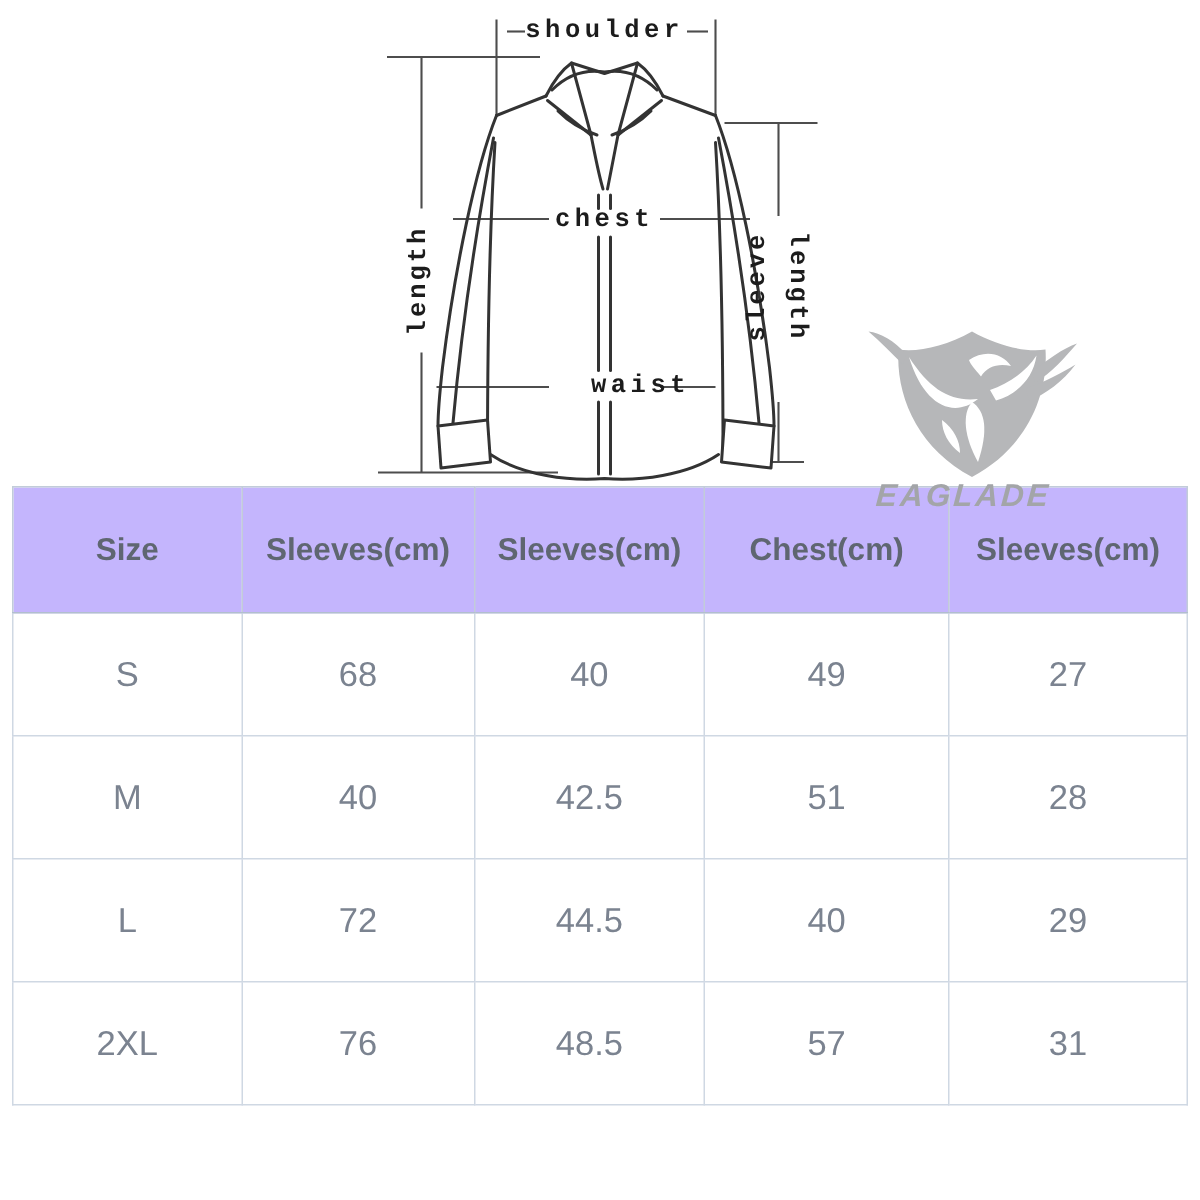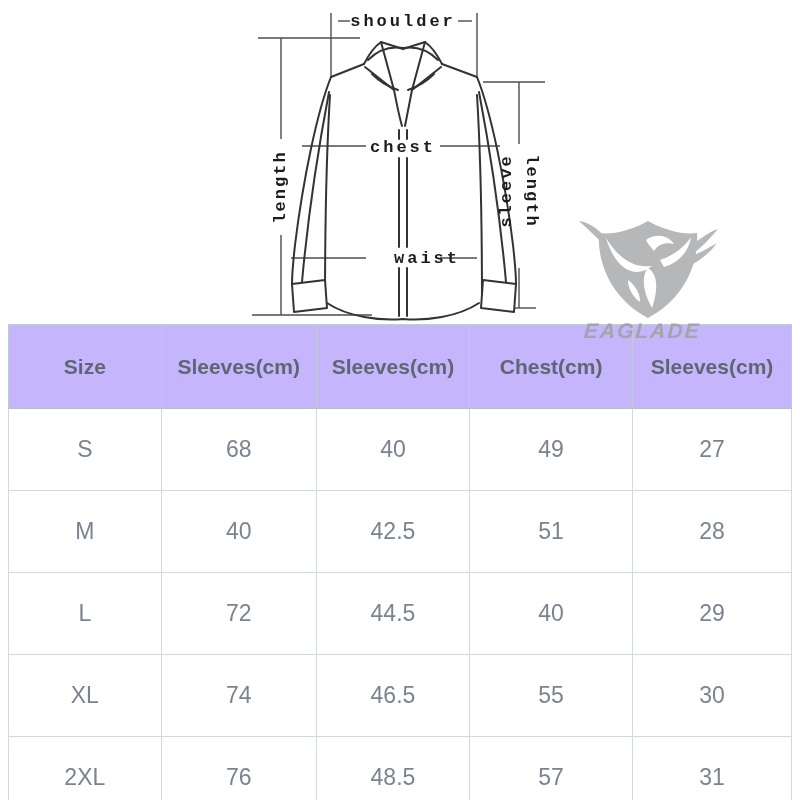--- a/index.html
+++ b/index.html
@@ -168,27 +168,20 @@
       <td>28</td>
     </tr>
     <tr>
       <td>L</td>
       <td>72</td>
       <td>44.5</td>
       <td>40</td>
       <td>29</td>
     </tr>
     <tr>
-      <td>XL</td>
-      <td>74</td>
-      <td>46.5</td>
-      <td>55</td>
-      <td>30</td>
-    </tr>
-    <tr>
       <td>2XL</td>
       <td>76</td>
       <td>48.5</td>
       <td>57</td>
       <td>31</td>
     </tr>
   </tbody>
 </table>
 
 </body></html>

